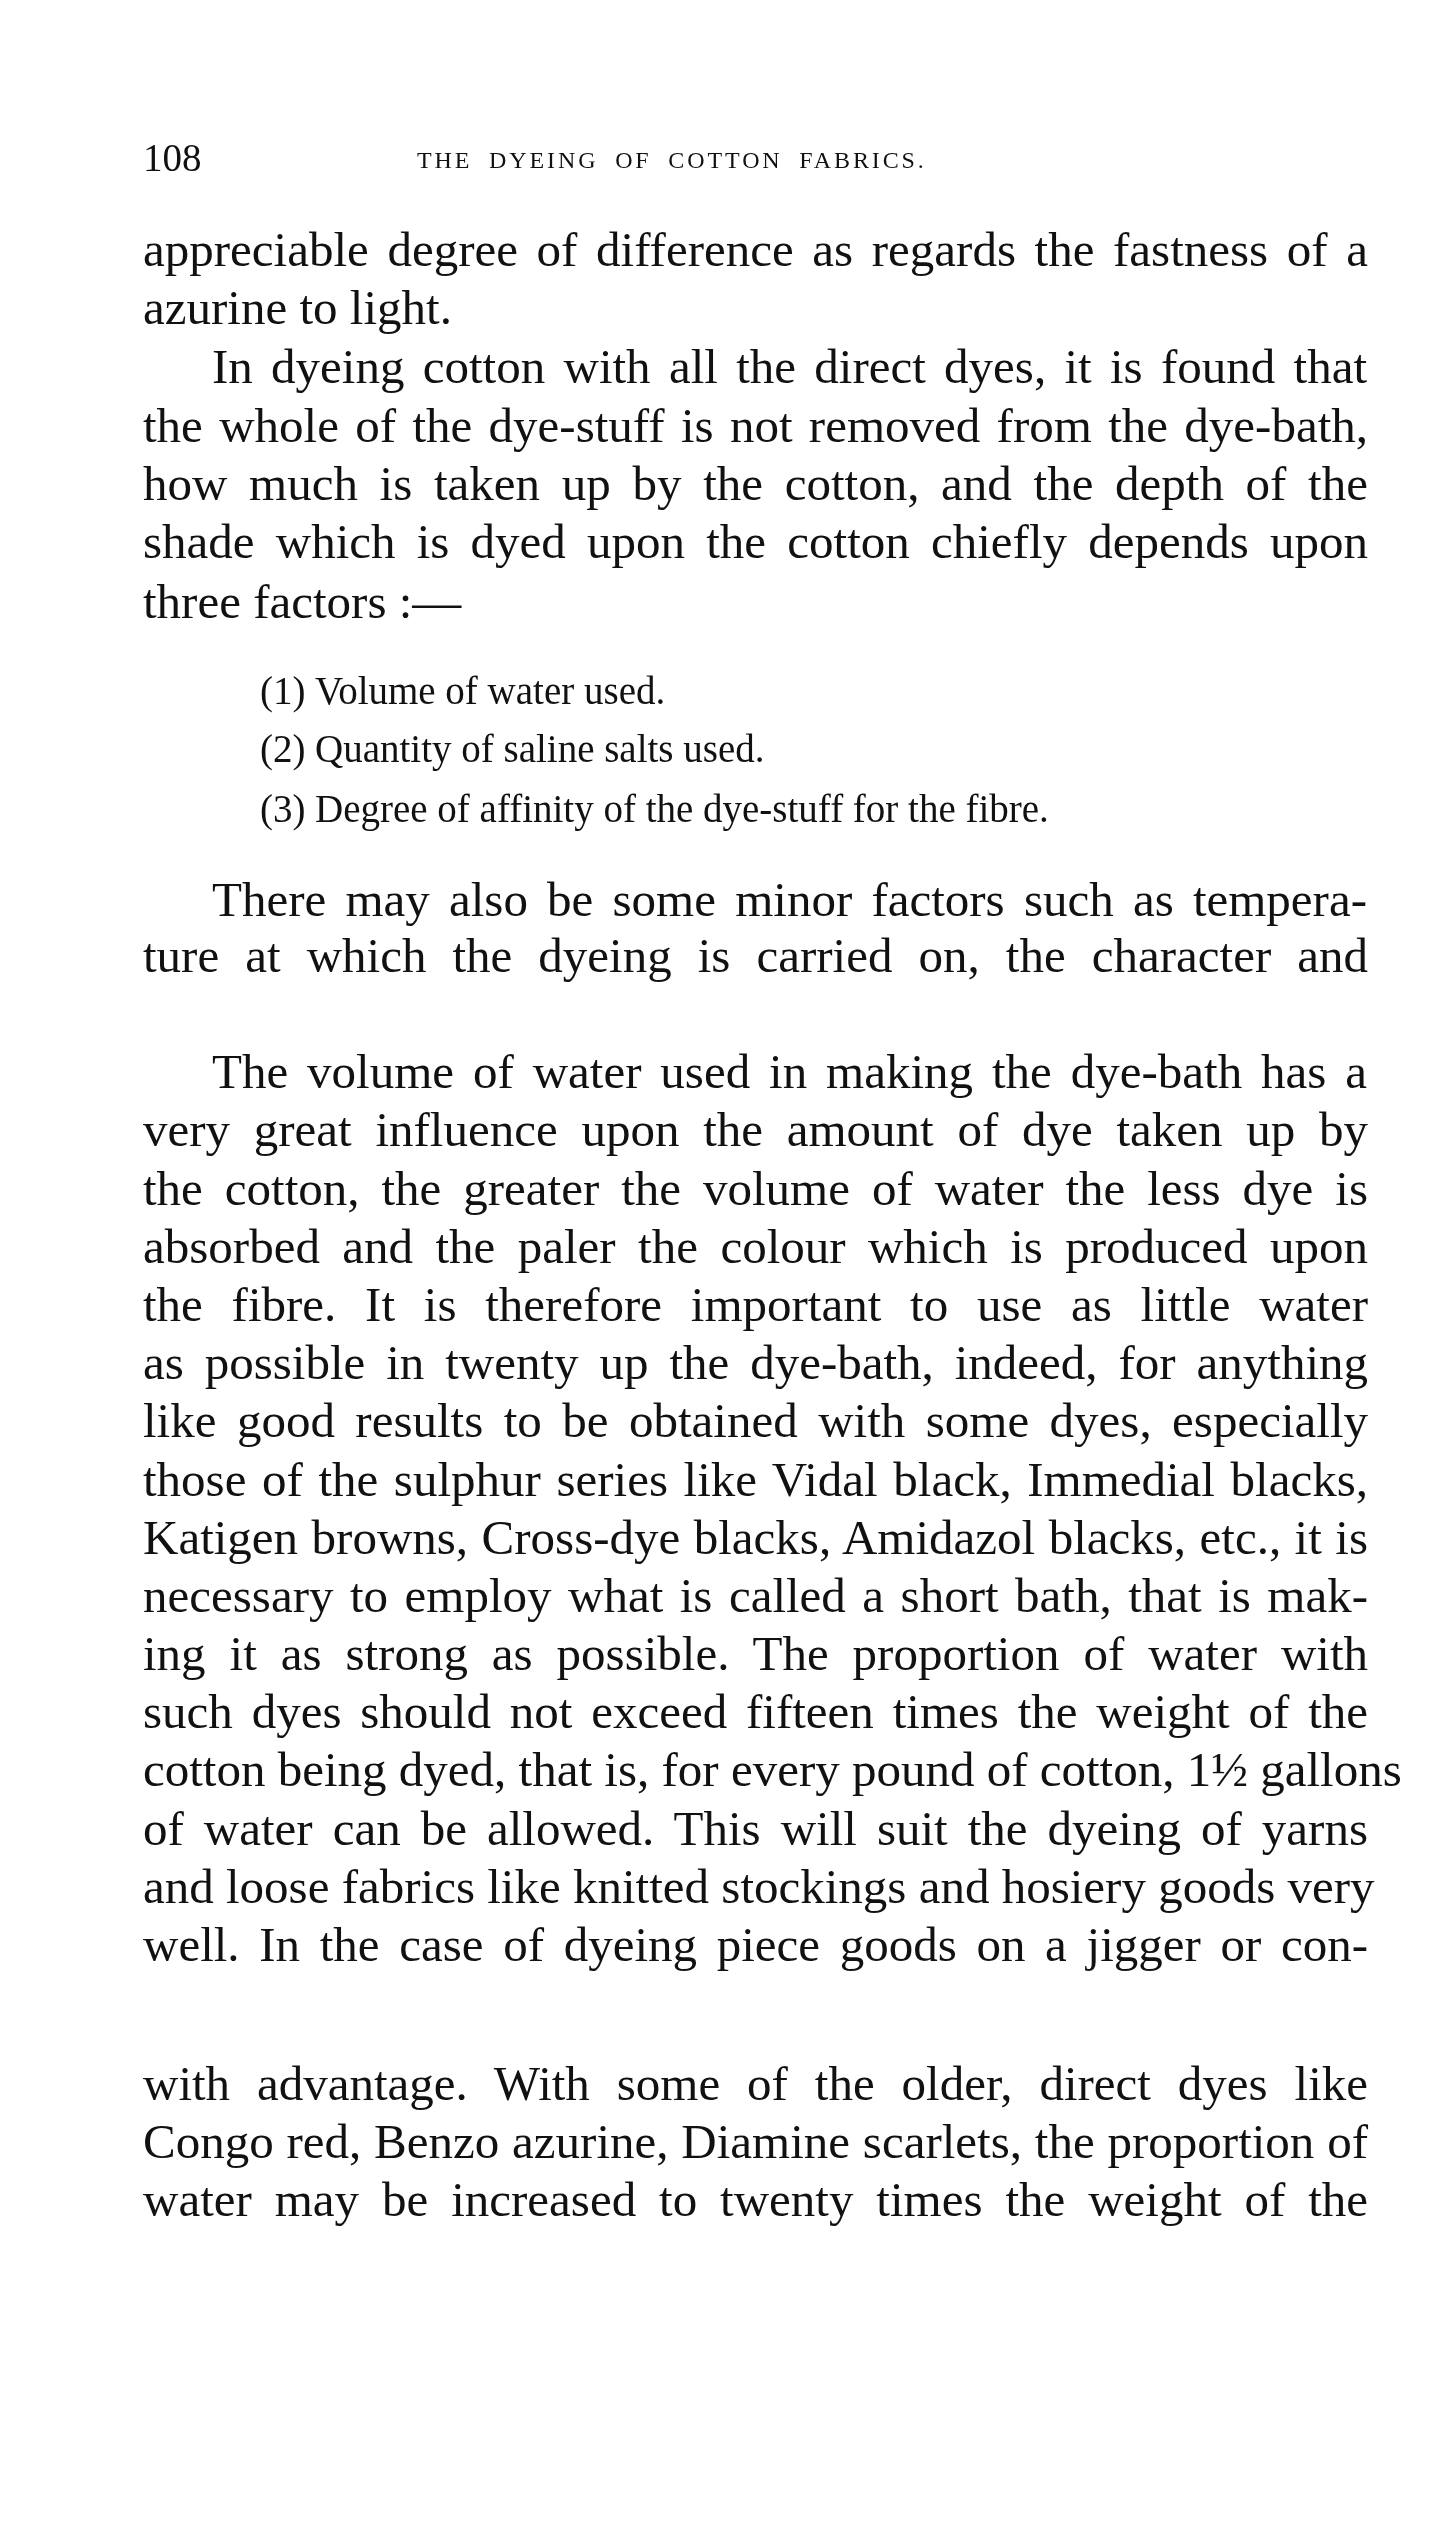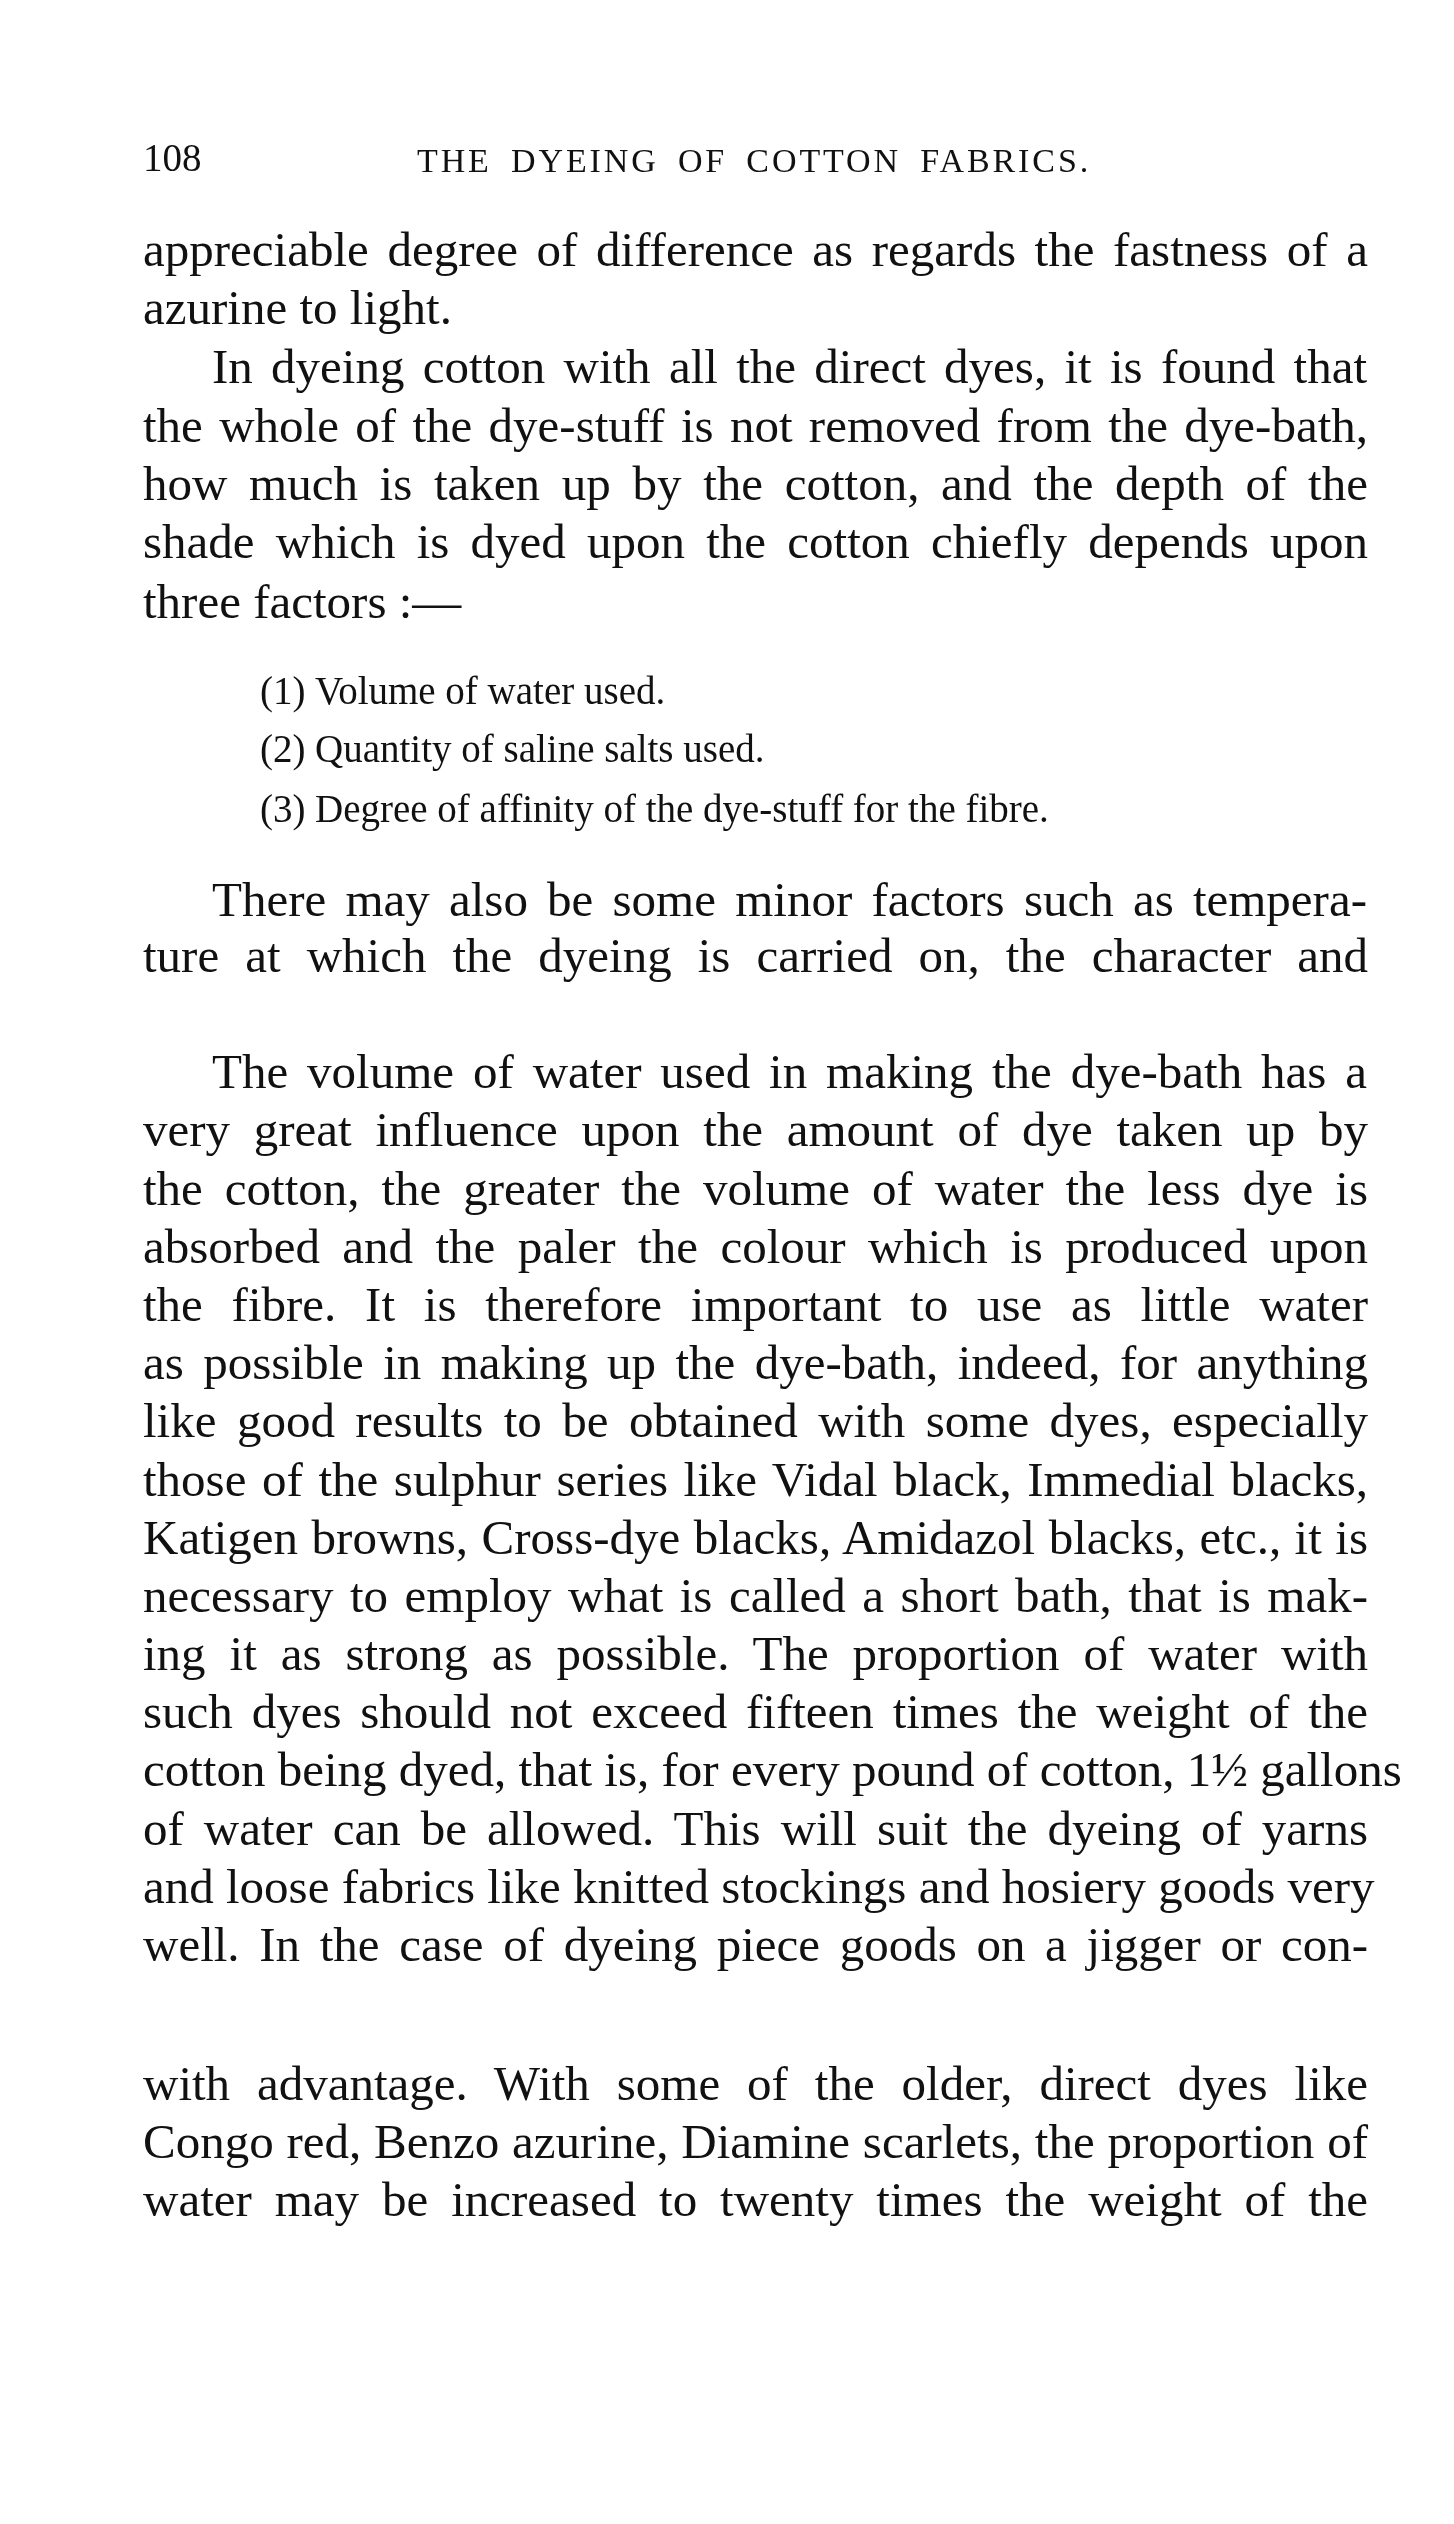--- a/index.html
+++ b/index.html
@@ -1,21 +1,21 @@
 <!DOCTYPE html>
 <html><head>
 <meta charset="utf-8">
 <style>
   html, body { margin: 0; padding: 0; background: #ffffff; }
   body { width: 1454px; height: 2525px; position: relative; overflow: hidden;
          font-family: "Liberation Serif", "DejaVu Serif", serif; color: #111111; }
   .page { position: absolute; left: 0; top: 0; width: 1454px; height: 1801px; background: #ffffff; }
   .running-head { position: absolute; top: 134px; left: 143px; width: 970px; height: 48px; }
   .page-number { position: absolute; left: 0; top: 0; font-size: 39px; line-height: 48px; }
-  .running-title { position: absolute; left: 274px; top: 3.9px; font-size: 34px; line-height: 45px;
+  .running-title { position: absolute; left: 274px; top: 3.9px; font-size: 24px; line-height: 45px;
                    letter-spacing: 2.9px; word-spacing: 7.8px; }
   .line { position: absolute; left: 143px; width: 1225px; font-size: 49px; line-height: 58px;
           height: 58px; white-space: nowrap; text-align: justify; text-align-last: justify; }
   .line.indent { left: 212px; width: 1155px; }
   .line.last { text-align-last: left; }
   .list-item { position: absolute; left: 260px; font-size: 39px; line-height: 58px; height: 58px; white-space: nowrap; }
   .list-item .num { display: inline-block; width: 55px; }
 </style>
 </head>
 <body>
@@ -47,21 +47,21 @@
   </div>
 
   <div class="line indent" style="top:871px">There may also be some minor factors such as tempera-</div>
   <div class="line" style="top:927px">ture at which the dyeing is carried on, the character and</div>
 
   <div class="line indent" style="top:1043px">The volume of water used in making the dye-bath has a</div>
   <div class="line" style="top:1101px">very great influence upon the amount of dye taken up by</div>
   <div class="line" style="top:1160px">the cotton, the greater the volume of water the less dye is</div>
   <div class="line" style="top:1218px">absorbed and the paler the colour which is produced upon</div>
   <div class="line" style="top:1276px">the fibre.  It is therefore important to use as little water</div>
-  <div class="line" style="top:1334px">as possible in making up the dye-bath, indeed, for anything</div>
+  <div class="line" style="top:1334px">as possible in twenty up the dye-bath, indeed, for anything</div>
   <div class="line" style="top:1392px">like good results to be obtained with some dyes, especially</div>
   <div class="line" style="top:1451px">those of the sulphur series like Vidal black, Immedial blacks,</div>
   <div class="line" style="top:1509px">Katigen browns, Cross-dye blacks, Amidazol blacks, etc., it is</div>
   <div class="line" style="top:1567px">necessary to employ what is called a short bath, that is mak-</div>
   <div class="line" style="top:1625px">ing it as strong as possible.  The proportion of water with</div>
   <div class="line" style="top:1683px">such dyes should not exceed fifteen times the weight of the</div>
   <div class="line" style="top:1741px">cotton being dyed, that is, for every pound of cotton, 1½ gallons</div>
   <div class="line" style="top:1800px">of water can be allowed.  This will suit the dyeing of yarns</div>
   <div class="line" style="top:1858px">and loose fabrics like knitted stockings and hosiery goods very</div>
   <div class="line" style="top:1916px">well.  In the case of dyeing piece goods on a jigger or con-</div>

